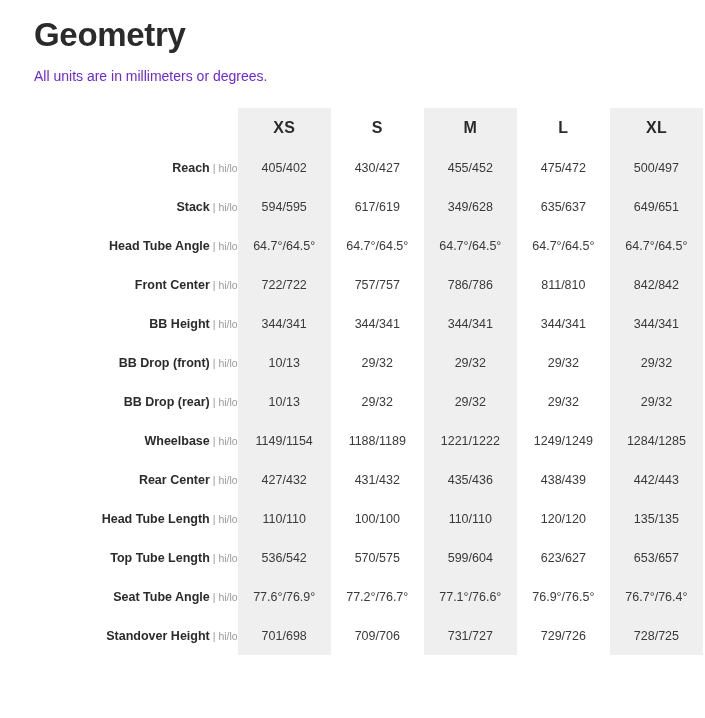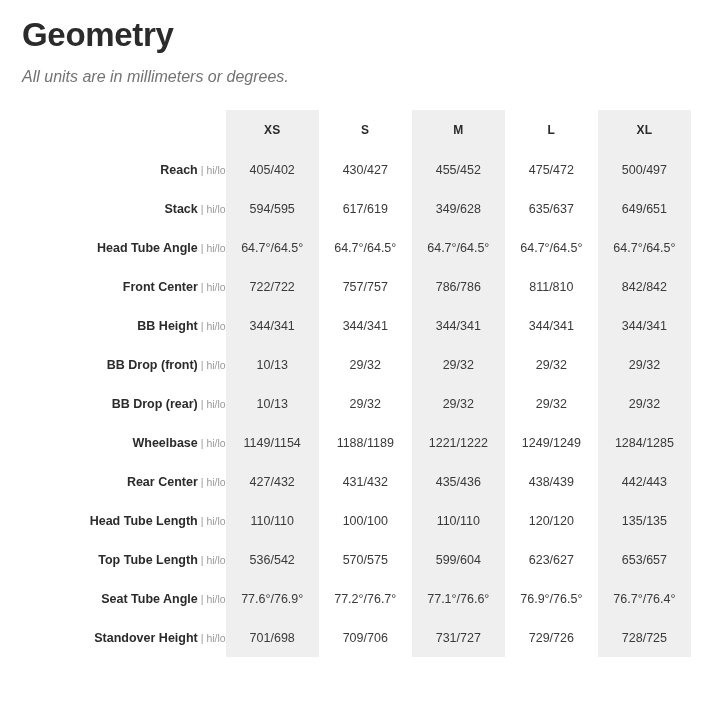--- a/index.html
+++ b/index.html
@@ -12,39 +12,38 @@
     background: #ffffff;
     font-family: "Liberation Sans", sans-serif;
     color: #2e2e2e;
     overflow: hidden;
   }
   .page {
     position: relative;
     width: 705px;
     height: 718px;
     box-sizing: border-box;
-    padding: 0 6px;
+    padding: 0 18px;
   }
   .title {
     margin: 0;
     padding-top: 14px;
     padding-left: 16px;
     font-size: 33px;
     line-height: 42px;
     font-weight: bold;
     color: #2b2b2b;
     letter-spacing: -0.3px;
   }
   .subtitle {
     margin: 0;
     padding-top: 12px;
     padding-left: 16px;
-    font-size: 16px;
-    font-style: italic;
-    color: #737373;
+    font-size: 14px;
+    color: #6d28d9;
   }
   .table-wrap {
     margin-top: 24px;
     padding-left: 16px;
     padding-right: 4px;
   }
   table.geo {
     border-collapse: collapse;
     width: 669px;
     table-layout: fixed;
@@ -53,21 +52,21 @@
   table.geo col.sizecol { width: 90px; }
 
   table.geo th, table.geo td {
     padding: 0;
     margin: 0;
   }
   .hdr-row th {
     height: 40px;
     vertical-align: middle;
     text-align: center;
-    font-size: 12px;
+    font-size: 16px;
     font-weight: bold;
     color: #2b2b2b;
     letter-spacing: 0.3px;
   }
   .hdr-row th.blank {
     background: transparent;
   }
   .shaded {
     background: #efefef;
   }

